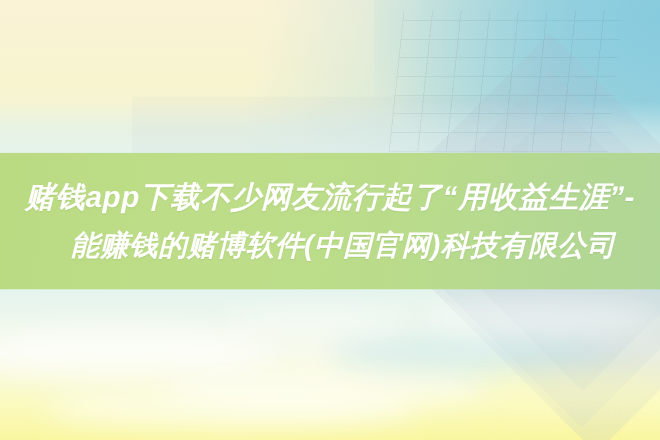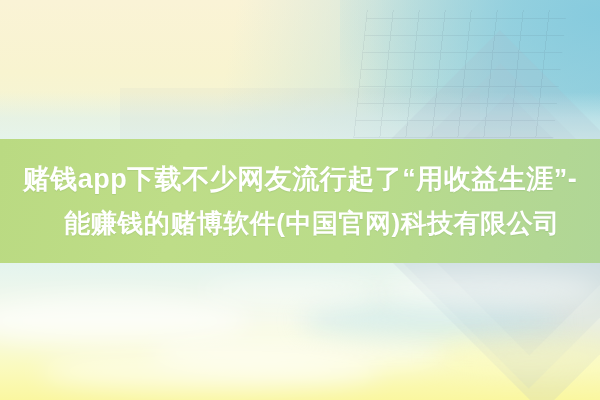--- a/index.html
+++ b/index.html
@@ -159,20 +159,21 @@
   }
 
   .band-line {
     color: #ffffff;
     font-weight: 700;
     font-size: 27px;
     line-height: 44px;
     letter-spacing: 0.5px;
     white-space: nowrap;
     text-shadow: 0 1px 1px rgba(120,160,90,0.22);
+    font-style: italic;
   }
   .band-line.line-2 { font-size: 26px; margin-left: 24px; }
 </style>
 </head>
 <body>
 
 <div id="banner">
 
   <div class="bg-base"></div>
   <div class="bg-cyan"></div>

